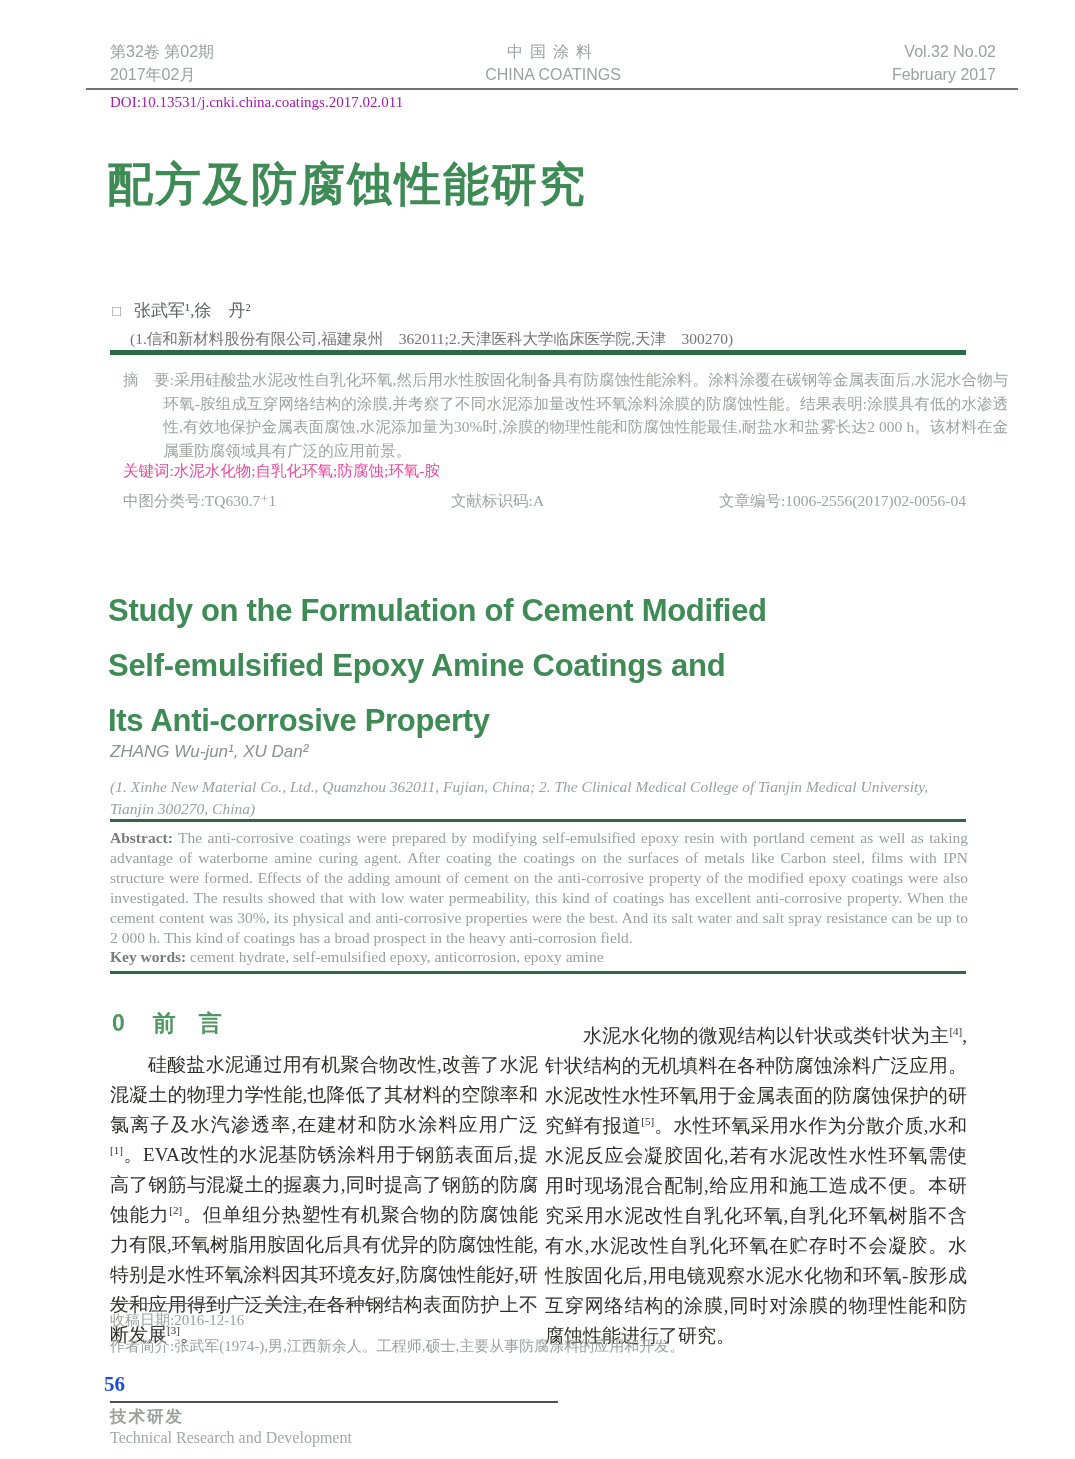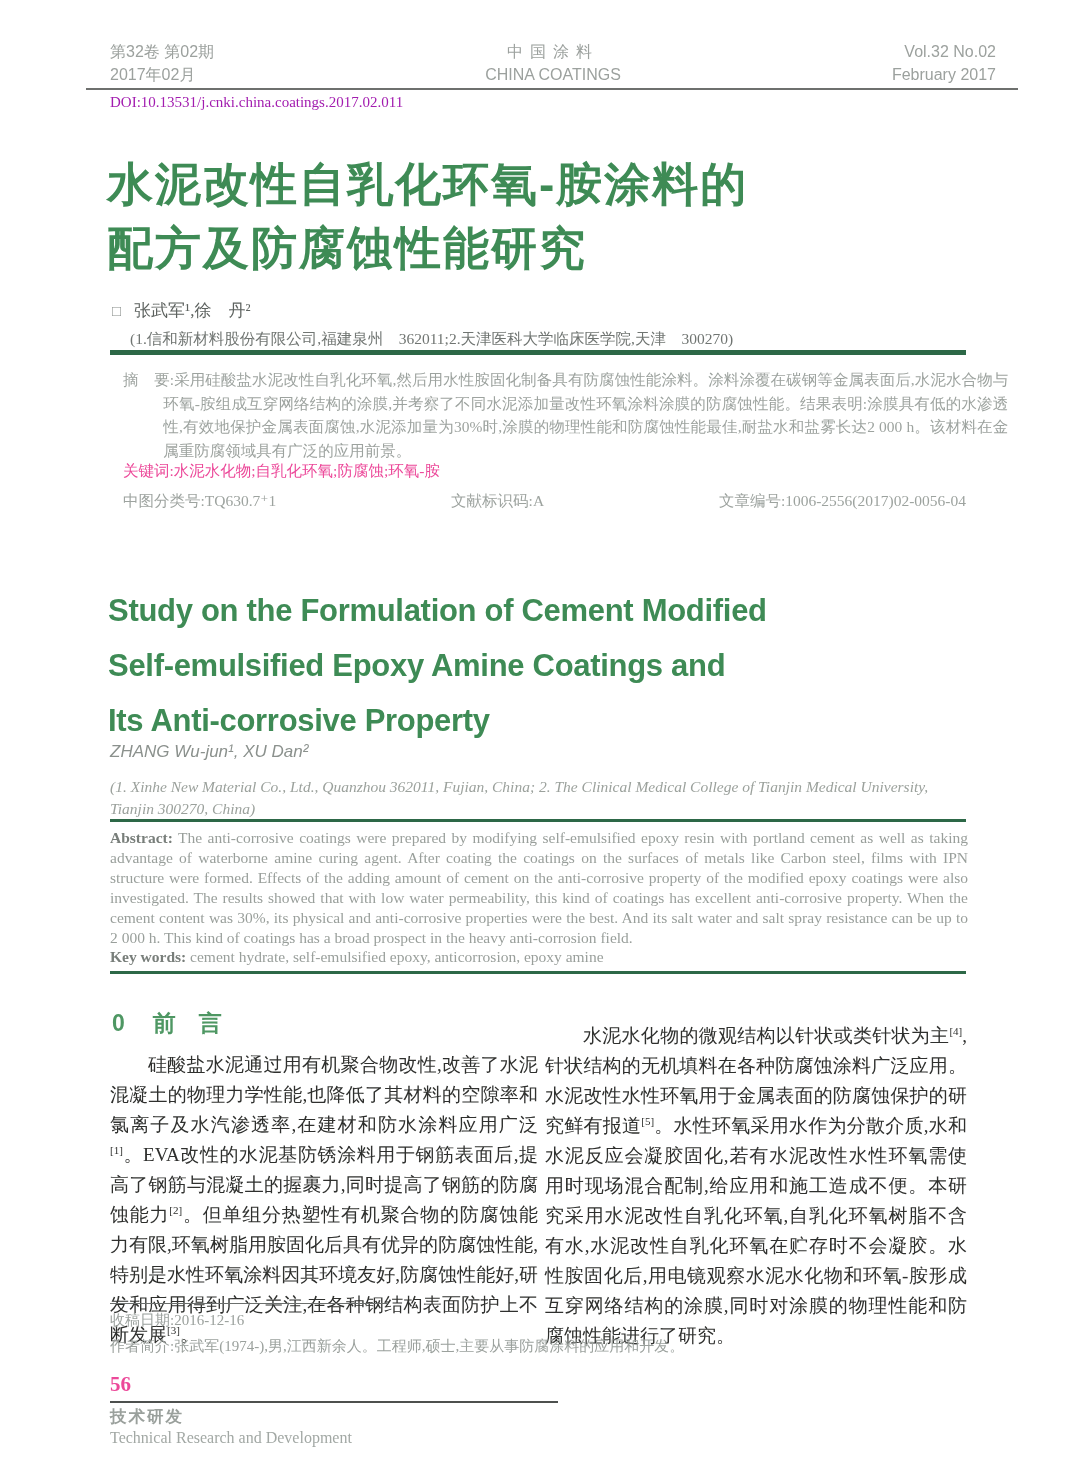--- a/index.html
+++ b/index.html
@@ -87,22 +87,22 @@
   }
   .col-left{top:1050px;left:110px;width:428px;}
   .col-right{top:1021px;left:545px;width:422px;}
   .col sup{font-size:0.58em;line-height:0;}
   
   .foot-sep{position:absolute;top:1303px;left:110px;width:278px;height:1px;background:#6b6f6d;}
   .footnote{position:absolute;left:110px;font-size:15px;color:#9ba19d;}
   .fn-received{top:1311px;}
   .fn-bio{top:1337px;}
   
-  .page-num{position:absolute;top:1372px;left:110px;
-    font-weight:700;font-size:21px;color:#ec4899;}
+  .page-num{position:absolute;top:1372px;left:104px;
+    font-weight:700;font-size:21px;color:#1d4ed8;}
   .foot-rule{position:absolute;top:1401px;left:110px;width:448px;height:2px;background:#4d504e;}
   .foot-cn{position:absolute;top:1406px;left:110px;
     font-weight:700;font-size:16.5px;letter-spacing:2px;color:#9aa09c;}
   .foot-en{position:absolute;top:1429px;left:110px;font-size:16px;color:#a2a8a4;}
 </style>
 </head>
 <body>
 
 <div class="page">
 
@@ -117,21 +117,20 @@
     </div>
     <div class="header-right">
       <div>Vol.32 No.02</div>
       <div>February 2017</div>
     </div>
   </div>
   <div class="header-rule"></div>
   <div class="doi">DOI:10.13531/j.cnki.china.coatings.2017.02.011</div>
 
   <div class="title-cn">
-    <div>水泥改性自乳化环氧-胺涂料的</div>
     <div>配方及防腐蚀性能研究</div>
   </div>
 
   <div class="byline">
     <span class="marker">□</span><span>张武军¹,徐　丹²</span>
   </div>
   <div class="affil-cn">(1.信和新材料股份有限公司,福建泉州　362011;2.天津医科大学临床医学院,天津　300270)</div>
 
   <div class="rule-green rule-1"></div>
 

